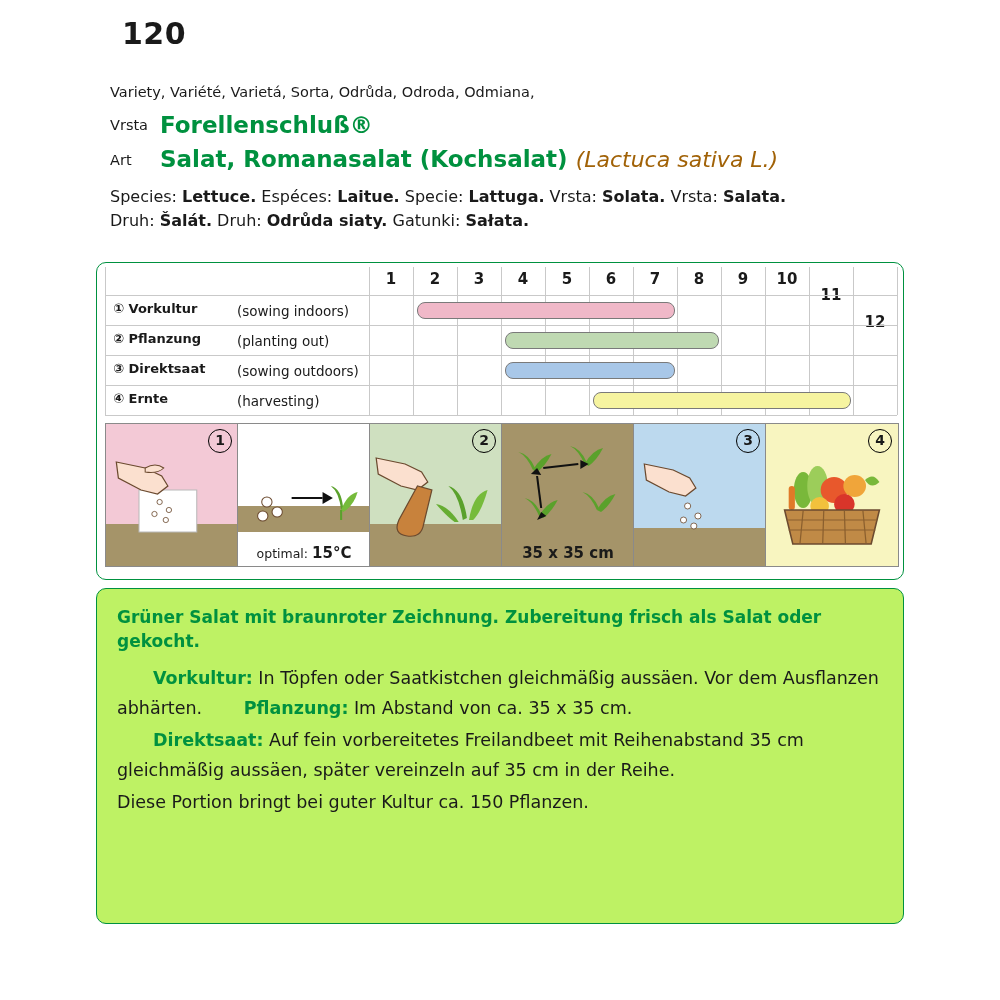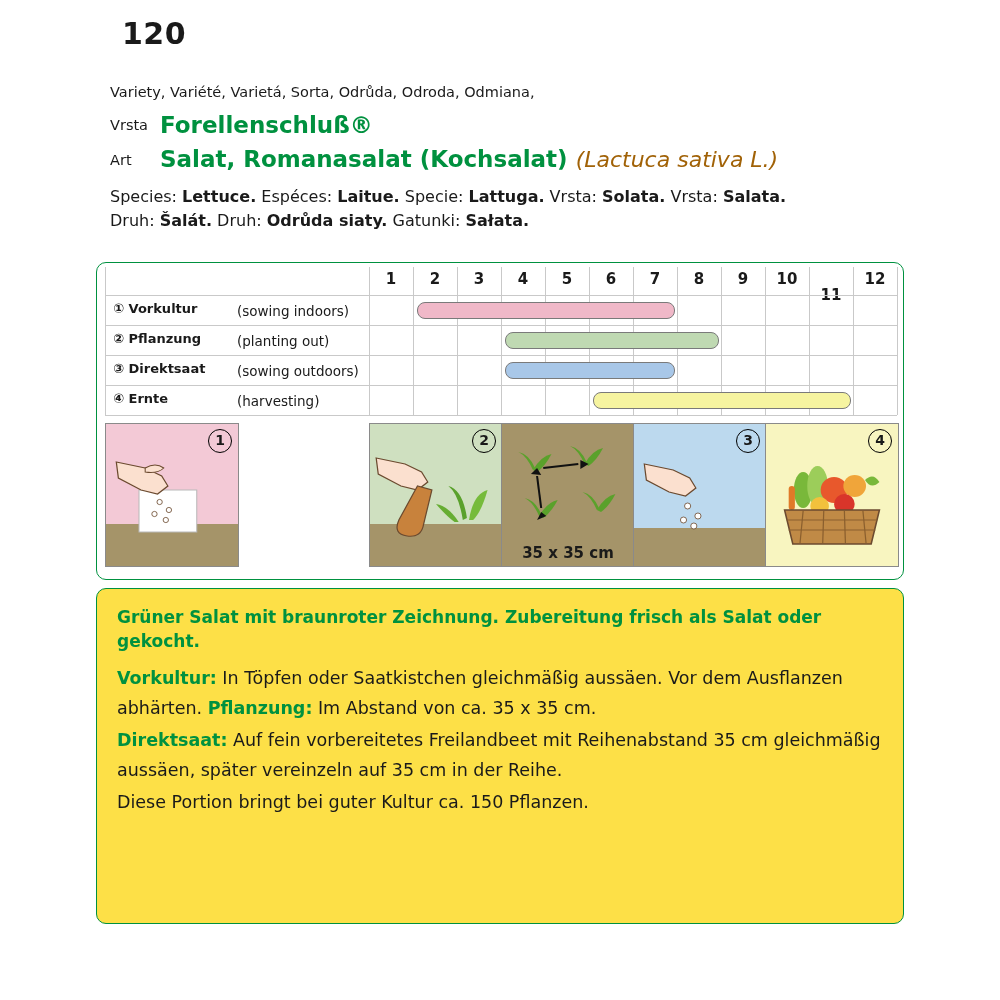--- a/index.html
+++ b/index.html
@@ -77,31 +77,31 @@
   }
   .cap{
     position:absolute;left:0;bottom:4px;width:100%;text-align:center;
     font-size:15px;font-weight:bold;
   }
   .capsmall{font-size:12.5px;font-weight:normal;}
 
   
   .textbox{
     position:absolute;left:96px;top:588px;width:808px;height:336px;
-    border:1.5px solid #00913f;border-radius:10px;background:#fde047;
+    border:1.5px solid #00913f;border-radius:10px;background:#bef264;
     box-sizing:border-box;padding:14px 18px 10px 18px;
   }
   .lead{
     font-size:17px;font-weight:bold;color:#00913f;line-height:24px;
     margin:2px 0 10px 2px;
   }
   .para{
     font-size:17.5px;line-height:30px;color:#1a1a1a;margin:0 0 2px 2px;
   }
-  .para .h{color:#00913f;font-weight:bold;}
+  .para .h{color:#00913f;font-weight:bold;margin-left:36px;}
 
   
   .footer{
     position:absolute;left:110px;top:932px;width:870px;
     font-size:13.5px;line-height:21px;color:#1a1a1a;
   }
 </style>
 </head>
 <body>
 
@@ -148,21 +148,21 @@
         <div class="monthcell" style="left: 316px; width: 44px;">2</div>
         <div class="monthcell" style="left: 360px; width: 44px;">3</div>
         <div class="monthcell" style="left: 404px; width: 44px;">4</div>
         <div class="monthcell" style="left: 448px; width: 44px;">5</div>
         <div class="monthcell" style="left: 492px; width: 44px;">6</div>
         <div class="monthcell" style="left: 536px; width: 44px;">7</div>
         <div class="monthcell" style="left: 580px; width: 44px;">8</div>
         <div class="monthcell" style="left: 624px; width: 44px;">9</div>
         <div class="monthcell" style="left: 668px; width: 44px;">10</div>
         <div class="monthcell" style="left: 712px; width: 44px; margin-top: 16px;">11</div>
-        <div class="monthcell" style="left: 756px; width: 44px;">12</div>
+        <div class="monthcell" style="left: 756px; width: 44px; margin-top: 43px;">12</div>
         <div class="vline" style="left: 272px;"></div>
         <div class="vline" style="left: 316px;"></div>
         <div class="vline" style="left: 360px;"></div>
         <div class="vline" style="left: 404px;"></div>
         <div class="vline" style="left: 448px;"></div>
         <div class="vline" style="left: 492px;"></div>
         <div class="vline" style="left: 536px;"></div>
         <div class="vline" style="left: 580px;"></div>
         <div class="vline" style="left: 624px;"></div>
         <div class="vline" style="left: 668px;"></div>
@@ -196,20 +196,35 @@
       <rect x="32" y="66" width="56" height="42" fill="#ffffff" stroke="#b9b9b9"></rect>
       <path d="M10 38 L38 44 L54 52 L60 62 L50 70 L34 66 L12 54 Z" fill="#fbe0cf" stroke="#6b4a2f" stroke-width="1.2"></path>
       <path d="M38 44 q10 -6 18 0 q-6 6 -18 4 Z" fill="#fbe0cf" stroke="#6b4a2f" stroke-width="1"></path>
       <circle cx="52" cy="78" r="2.6" fill="#ffffff" stroke="#6b4a2f" stroke-width=".8"></circle>
       <circle cx="61" cy="86" r="2.6" fill="#ffffff" stroke="#6b4a2f" stroke-width=".8"></circle>
       <circle cx="47" cy="90" r="2.6" fill="#ffffff" stroke="#6b4a2f" stroke-width=".8"></circle>
       <circle cx="58" cy="96" r="2.6" fill="#ffffff" stroke="#6b4a2f" stroke-width=".8"></circle>
     </svg></div>
           <div class="badge">1</div>
         </div>
+        <div class="pic" style="left: 132px; width: 132px;">
+          <div style="position: absolute; left: 0px; top: 0px; transform: scale(1.03125, 1); transform-origin: left top;"><svg viewBox="0 0 128 142" width="128" height="142">
+      <rect x="0" y="0" width="128" height="142" fill="#ffffff"></rect>
+      <rect x="0" y="82" width="128" height="26" fill="#a59469"></rect>
+      <circle cx="28" cy="78" r="5" fill="#ffffff" stroke="#6b4a2f"></circle>
+      <circle cx="38" cy="88" r="5" fill="#ffffff" stroke="#6b4a2f"></circle>
+      <circle cx="24" cy="92" r="5" fill="#ffffff" stroke="#6b4a2f"></circle>
+      <line x1="52" y1="74" x2="82" y2="74" stroke="#111" stroke-width="2"></line>
+      <path d="M82 68 L92 74 L82 80 Z" fill="#111"></path>
+      <path d="M100 86 q-2 -18 -10 -24 q10 2 12 22" fill="#5aa12b"></path>
+      <path d="M100 86 q6 -16 16 -18 q-4 14 -14 20" fill="#76bb3b"></path>
+      <line x1="100" y1="86" x2="100" y2="96" stroke="#5aa12b" stroke-width="2"></line>
+    </svg></div>
+          <div class="cap"><span class="capsmall">optimal: </span><span>15°C</span></div>
+        </div>
         <div class="pic" style="left: 264px; width: 132px;">
           <div style="position: absolute; left: 0px; top: 0px; transform: scale(1.03125, 1); transform-origin: left top;"><svg viewBox="0 0 128 142" width="128" height="142">
       <rect x="0" y="0" width="128" height="142" fill="#cfe0c0"></rect>
       <rect x="0" y="100" width="128" height="42" fill="#a59469"></rect>
       <path d="M6 34 L34 40 L50 48 L56 58 L46 66 L30 62 L8 50 Z" fill="#fbe0cf" stroke="#6b4a2f" stroke-width="1.2"></path>
       <path d="M46 62 L28 96 q-6 14 8 16 q14 2 16 -12 L60 66 Z" fill="#c8823c" stroke="#6b4a2f" stroke-width="1.2"></path>
       <path d="M90 96 q-4 -26 -14 -34 q14 4 18 32" fill="#5aa12b"></path>
       <path d="M96 96 q4 -26 18 -30 q-6 22 -14 30" fill="#76bb3b"></path>
       <path d="M86 98 q-10 -16 -22 -18 q10 12 18 18" fill="#66ad32"></path>
     </svg></div>

